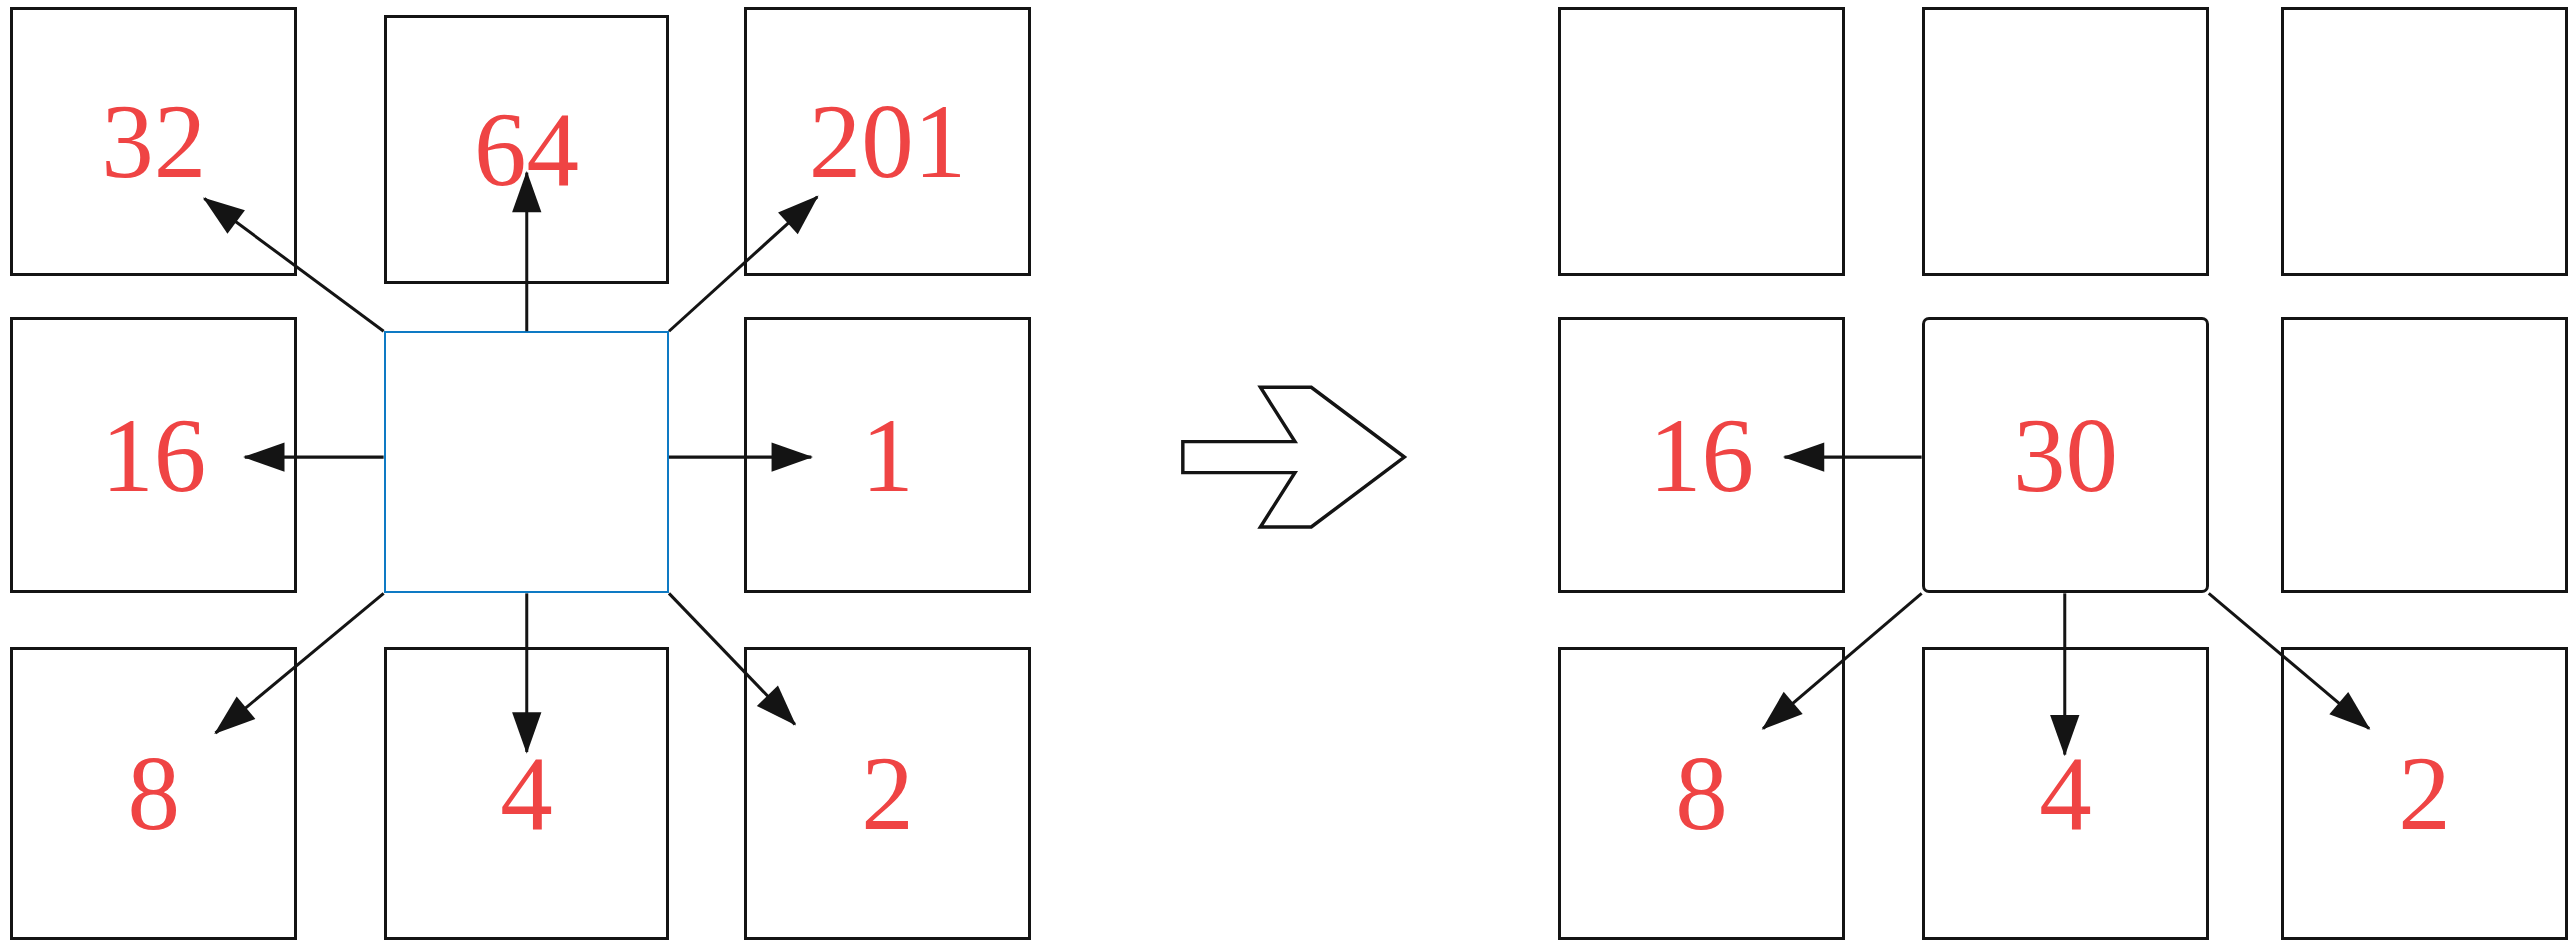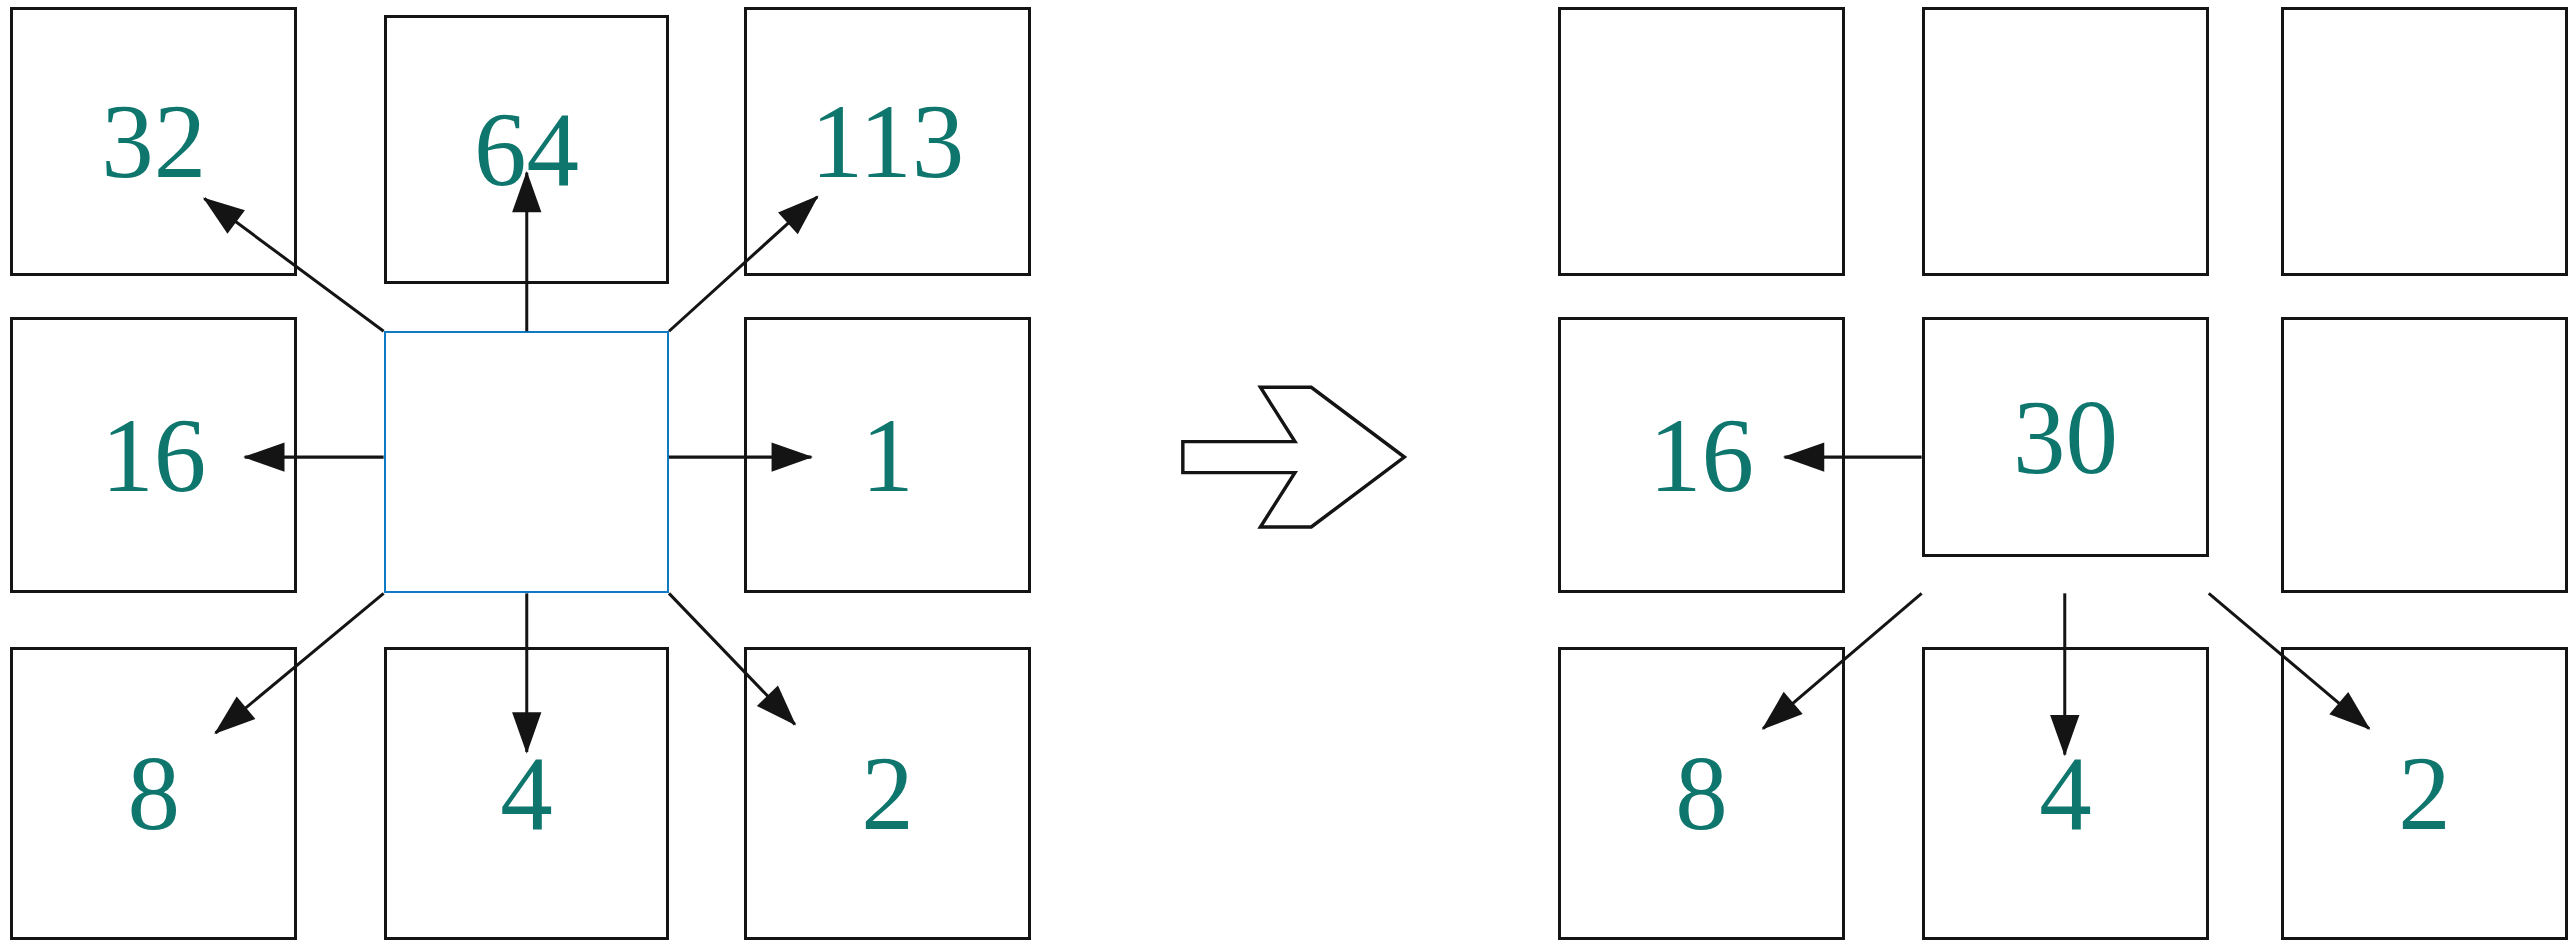--- a/index.html
+++ b/index.html
@@ -20,21 +20,21 @@
     align-items:center;
     justify-content:center;
   }
   .cell.blue-cell{
     border:2.6px solid #0e7ac4;
   }
   .val{
     font-family:"Liberation Serif", serif;
     font-size:105px;
     line-height:1;
-    color:#0f766e;
+    color:#ef4444;
     user-select:none;
   }
   .arrow-layer{
     position:absolute;
     left:0; top:0;
     width:2576px;
     height:947px;
     pointer-events:none;
   }
 </style>
@@ -43,21 +43,21 @@
 
 <div class="canvas">
 
   <div class="cell" style="left:10.3px;top:7px;width:287px;height:269px;">
     <span class="val">32</span>
   </div>
   <div class="cell" style="left:384px;top:7px;width:285px;height:269px;margin-top:8px;">
     <span class="val">64</span>
   </div>
   <div class="cell" style="left:744px;top:7px;width:287px;height:269px;">
-    <span class="val">113</span>
+    <span class="val">201</span>
   </div>
 
   <div class="cell" style="left:10.3px;top:317px;width:287px;height:276px;">
     <span class="val">16</span>
   </div>
   <div class="cell blue-cell" style="left:384px;top:331px;width:285px;height:262px;">
     <span class="val"></span>
   </div>
   <div class="cell" style="left:744px;top:317px;width:287px;height:276px;">
     <span class="val">1</span>
@@ -79,21 +79,21 @@
   <div class="cell" style="left:1922px;top:7px;width:287px;height:269px;">
     <span class="val"></span>
   </div>
   <div class="cell" style="left:2281px;top:7px;width:287px;height:269px;">
     <span class="val"></span>
   </div>
 
   <div class="cell" style="left:1558px;top:317px;width:287px;height:276px;">
     <span class="val">16</span>
   </div>
-  <div class="cell" style="left:1922px;top:317px;width:287px;height:240px;">
+  <div class="cell" style="left:1922px;top:317px;width:287px;height:276px;border-radius:7px;">
     <span class="val">30</span>
   </div>
   <div class="cell" style="left:2281px;top:317px;width:287px;height:276px;">
     <span class="val"></span>
   </div>
 
   <div class="cell" style="left:1558px;top:647px;width:287px;height:293px;">
     <span class="val">8</span>
   </div>
   <div class="cell" style="left:1922px;top:647px;width:287px;height:293px;">

